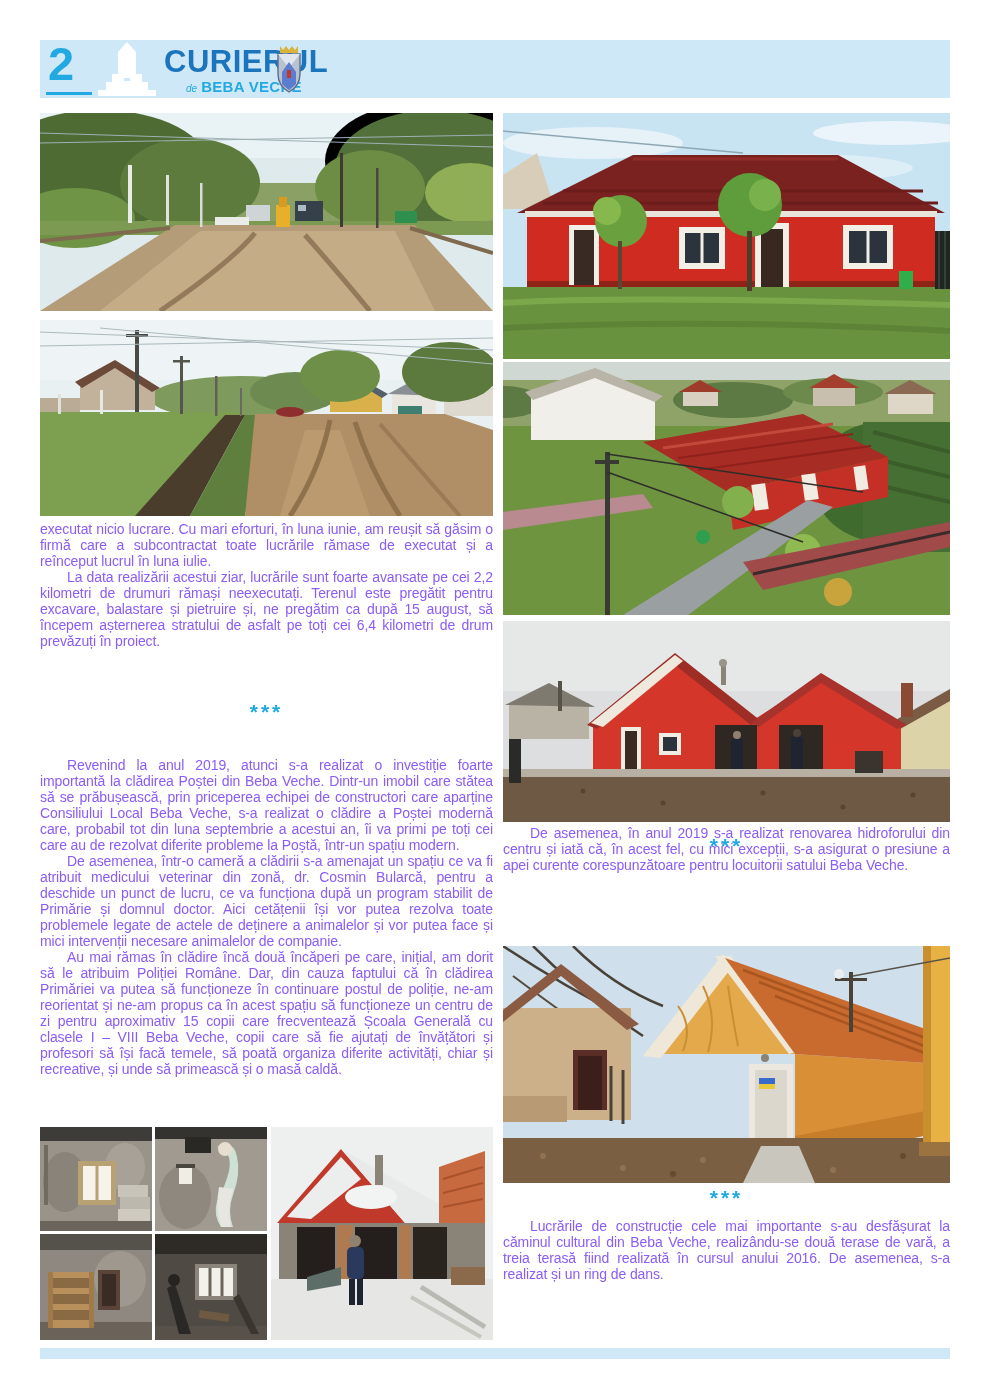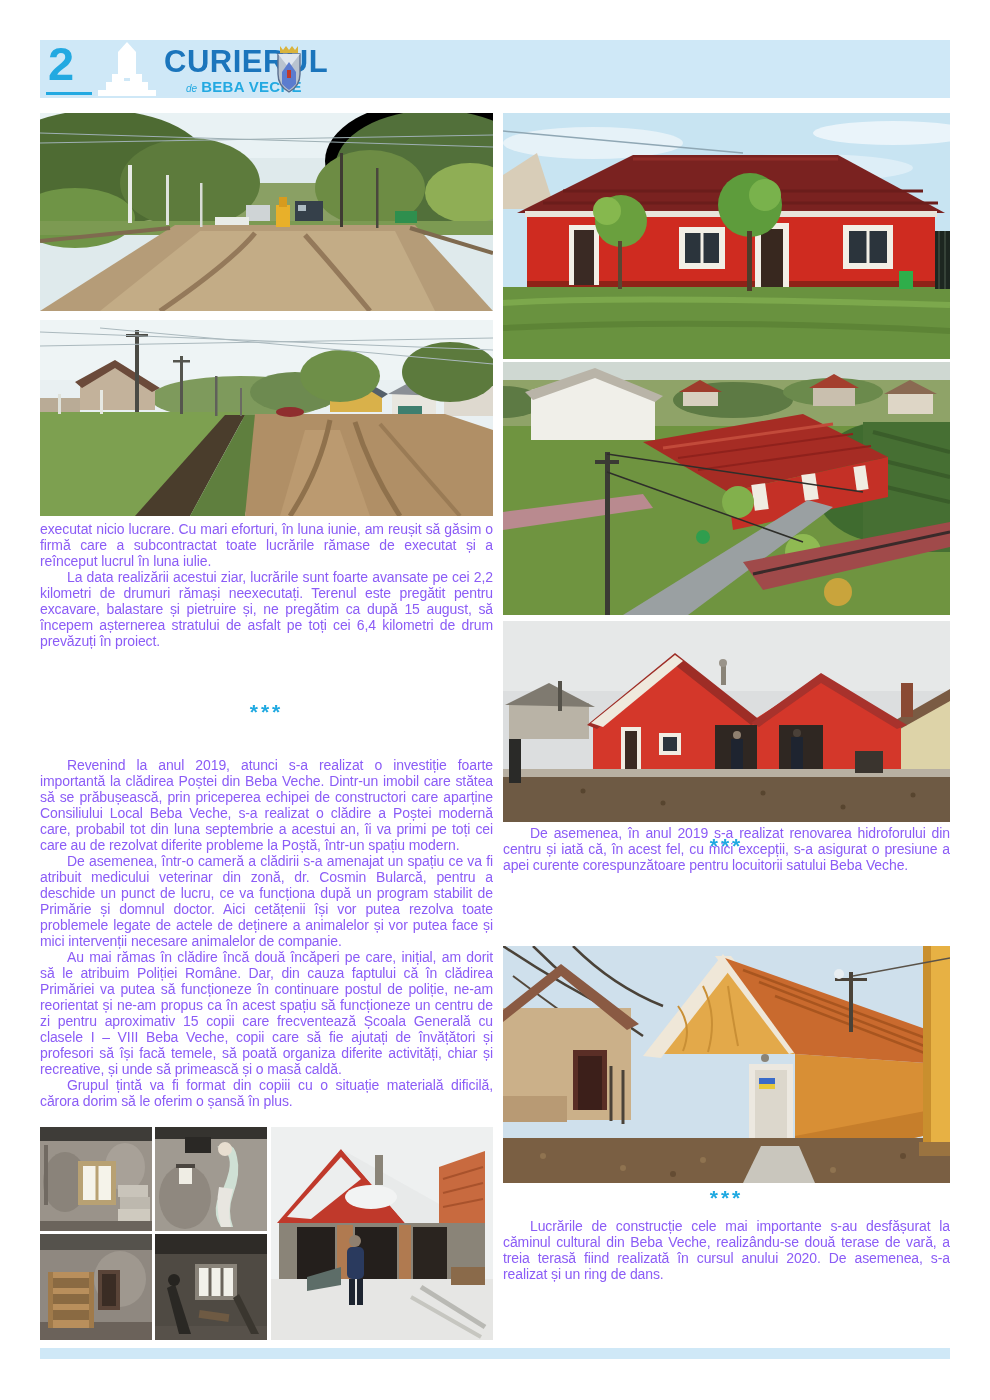--- a/index.html
+++ b/index.html
@@ -148,21 +148,20 @@
     <p class="cont">executat nicio lucrare. Cu mari eforturi, în luna iunie, am reușit să găsim o firmă care a subcontractat toate lucrările rămase de executat și a reînceput lucrul în luna iulie.</p>
     <p>La data realizării acestui ziar, lucrările sunt foarte avansate pe cei 2,2 kilometri de drumuri rămași neexecutați. Terenul este pregătit pentru excavare, balastare și pietruire și, ne pregătim ca după 15 august, să începem așternerea stratului de asfalt pe toți cei 6,4 kilometri de drum prevăzuți în proiect.</p>
   </div>
 
   <div class="stars" style="left:40px;top:702px;width:453px;">***</div>
 
   <div class="body-text" style="left:40px;top:757px;width:453px;height:368px;">
     <p>Revenind la anul 2019, atunci s-a realizat o investiție foarte importantă la clădirea Poștei din Beba Veche. Dintr-un imobil care stătea să se prăbușească, prin priceperea echipei de constructori care aparține Consiliului Local Beba Veche, s-a realizat o clădire a Poștei modernă care, probabil tot din luna septembrie a acestui an, îi va primi pe toți cei care au de rezolvat diferite probleme la Poștă, într-un spațiu modern.</p>
     <p>De asemenea, într-o cameră a clădirii s-a amenajat un spațiu ce va fi atribuit medicului veterinar din zonă, dr. Cosmin Bularcă, pentru a deschide un punct de lucru, ce va funcționa după un program stabilit de Primărie și domnul doctor. Aici cetățenii își vor putea rezolva toate problemele legate de actele de deținere a animalelor și vor putea face și mici intervenții necesare animalelor de companie.</p>
     <p>Au mai rămas în clădire încă două încăperi pe care, inițial, am dorit să le atribuim Poliției Române. Dar, din cauza faptului că în clădirea Primăriei va putea să funcționeze în continuare postul de poliție, ne-am reorientat și ne-am propus ca în acest spațiu să funcționeze un centru de zi pentru aproximativ 15 copii care frecventează Școala Generală cu clasele I – VIII Beba Veche, copii care să fie ajutați de învățători și profesori să își facă temele, să poată organiza diferite activități, chiar și recreative, și unde să primească și o masă caldă.</p>
-    <p>Grupul țintă va fi format din copiii cu o situație materială dificilă, cărora dorim să le oferim o șansă în plus.</p>
   </div>
 
   <div class="abs" style="left:40px;top:1127px;width:453px;height:213px;">
     <div class="grid-cell photo" style="left:0;top:0;width:112px;height:104px;">
       <svg viewBox="0 0 112 104" preserveAspectRatio="none">
         <rect width="112" height="104" fill="#9a938a"></rect>
         <rect width="112" height="14" fill="#3e3c38"></rect>
         <ellipse cx="25" cy="55" rx="22" ry="30" fill="#8a837a"></ellipse>
         <ellipse cx="85" cy="40" rx="20" ry="24" fill="#a8a198"></ellipse>
         <rect x="38" y="34" width="38" height="44" fill="#b8a173"></rect>
@@ -421,18 +420,18 @@
       <rect x="346" y="26" width="4" height="60" fill="#4a4238"></rect>
       <rect x="332" y="32" width="32" height="3" fill="#4a4238"></rect>
       <circle cx="336" cy="28" r="5" fill="#e8eef2"></circle>
       <line x1="350" y1="30" x2="447" y2="12" stroke="#5a5248" stroke-width="1.5"></line>
     </svg>
   </div>
 
   <div class="stars" style="left:503px;top:1188px;width:447px;">***</div>
 
   <div class="body-text" style="left:503px;top:1218px;width:447px;height:126px;">
-    <p>Lucrările de construcție cele mai importante s-au desfășurat la căminul cultural din Beba Veche, realizându-se două terase de vară, a treia terasă fiind realizată în cursul anului 2020. De asemenea, s-a realizat și un ring de dans.</p>
+    <p>Lucrările de construcție cele mai importante s-au desfășurat la căminul cultural din Beba Veche, realizându-se două terase de vară, a treia terasă fiind realizată în cursul anului 2016. De asemenea, s-a realizat și un ring de dans.</p>
   </div>
 
   <div class="blue-strip"></div>
 
 </div>
 
 </body></html>

